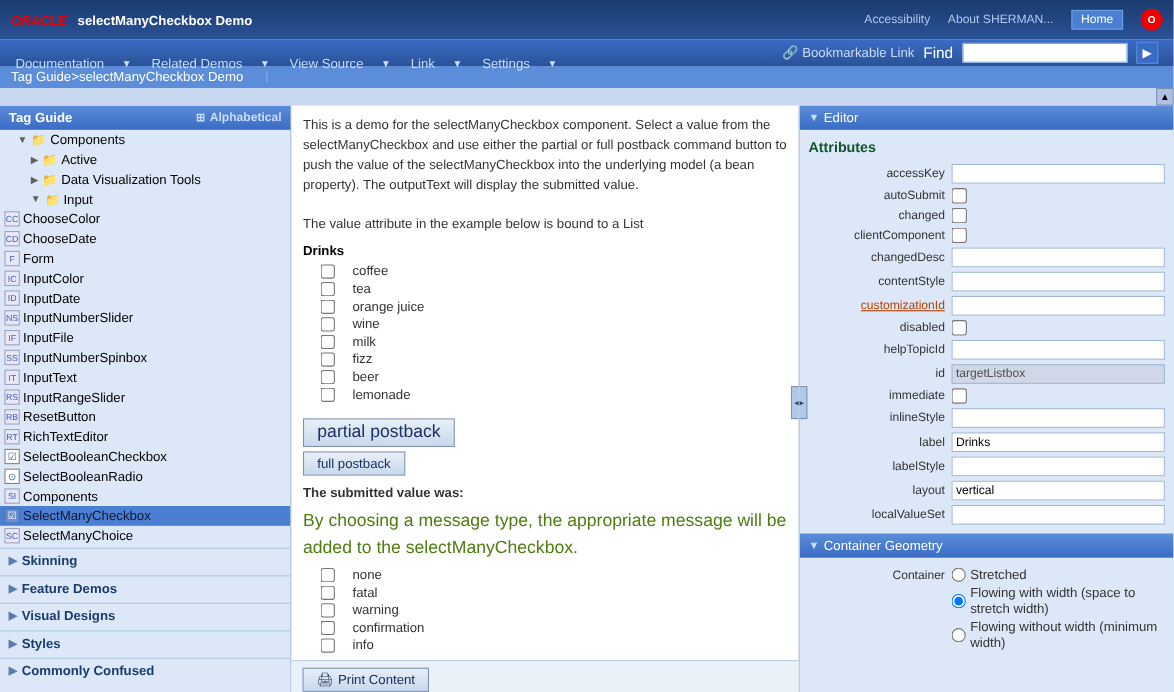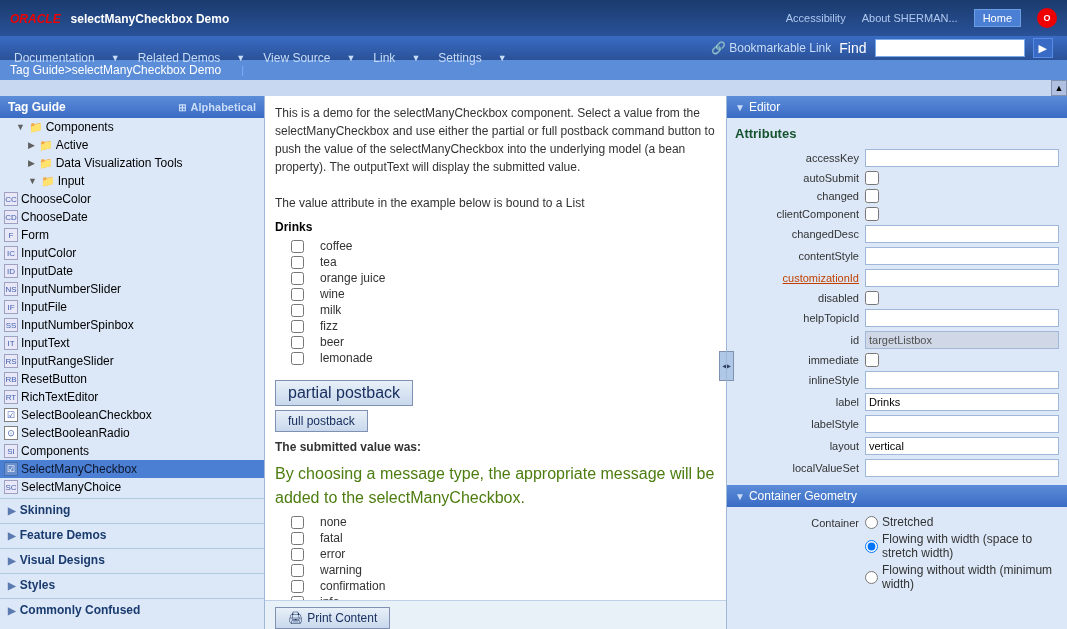--- a/index.html
+++ b/index.html
@@ -363,24 +363,20 @@
 
       <div class="msg-section">
         <p>By choosing a message type, the appropriate message will be added to the selectManyCheckbox.</p>
         <div class="checkbox-row">
           <input type="checkbox" style="">
           <label>none</label>
         </div>
         <div class="checkbox-row">
           <input type="checkbox" style="">
           <label>fatal</label>
-        </div>
-        <div class="checkbox-row">
-          <input type="checkbox" style="">
-          <label>error</label>
         </div>
         <div class="checkbox-row">
           <input type="checkbox" style="">
           <label>warning</label>
         </div>
         <div class="checkbox-row">
           <input type="checkbox" style="">
           <label>confirmation</label>
         </div>
         <div class="checkbox-row">

